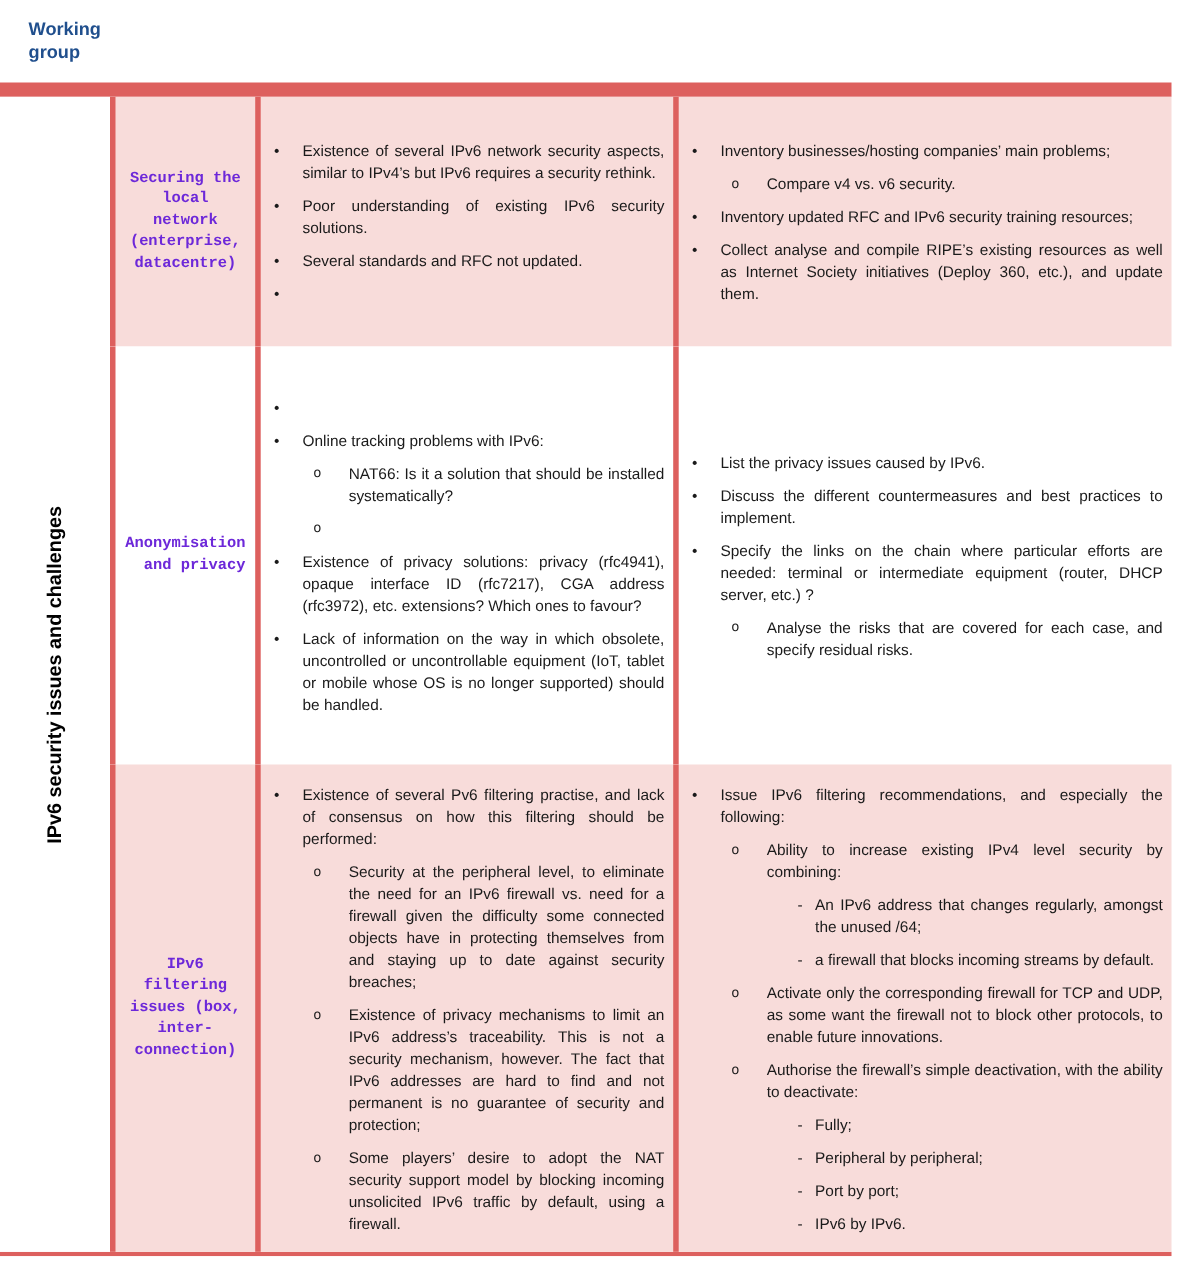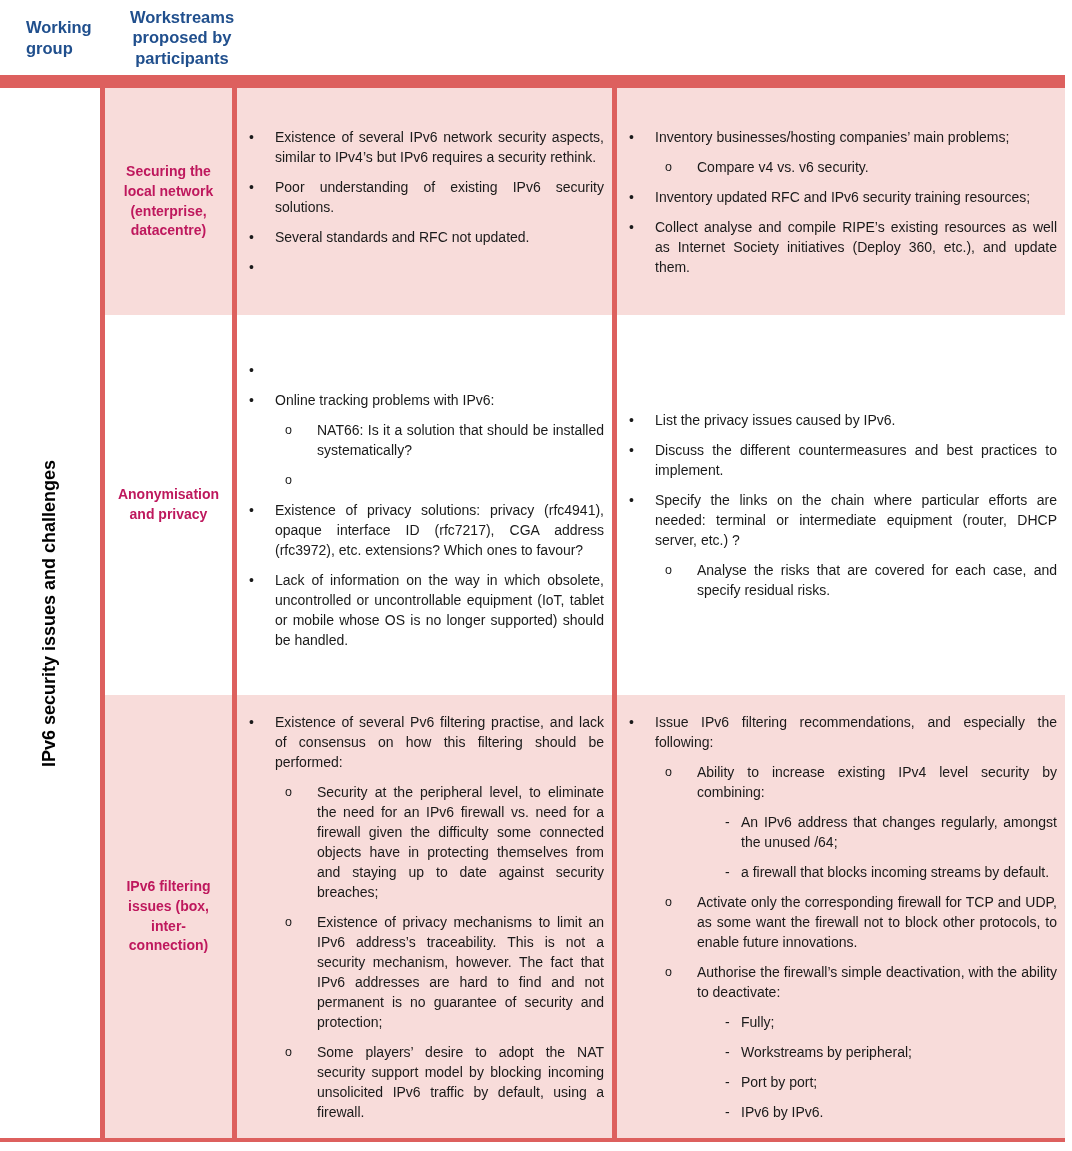--- a/index.html
+++ b/index.html
@@ -64,21 +64,22 @@
   .white{background:#ffffff;}
   .workshop-cell{
     display:flex;
     align-items:center;
     justify-content:center;
     text-align:center;
     font-weight:bold;
     font-size:14px;
     line-height:1.4;
     padding:16px 12px;
-    color:#be185d;
+    color:#6d28d9;
+    font-family:Liberation Mono, monospace;
   }
   .content-cell{
     display:flex;
     flex-direction:column;
     justify-content:center;
     padding:4px 8px 4px 0;
     font-size:14px;
     line-height:20px;
   }
 
@@ -90,21 +91,20 @@
   .l2{padding-left:48px;}  .l2 .marker{flex:0 0 32px;font-size:12.5px;}
   .l3{padding-left:108px;} .l3 .marker{flex:0 0 16px;}
 </style>
 </head>
 <body>
 
 <div class="doc-table">
 
   <div class="hdr">
     <div class="hdr-cell first">Working group</div>
-    <div class="hdr-cell">Workstreams proposed by participants</div>
   </div>
 
   <div class="redbar"></div>
 
   <div class="tbody">
 
     <div class="wg-cell">
       <span class="wg-label">IPv6 security issues and challenges</span>
     </div>
 
@@ -138,21 +138,21 @@
         <div class="li l1">
           <span class="marker">•</span>
           <span class="txt">Inventory updated RFC and IPv6 security training resources;</span>
         </div>
         <div class="li l1">
           <span class="marker">•</span>
           <span class="txt">Collect analyse and compile RIPE’s existing resources as well as Internet Society initiatives (Deploy 360, etc.), and update them.</span>
         </div>
       </div>
 
-    <div class="cell white workshop-cell" style="grid-column:2;grid-row:2;">Anonymisation and privacy</div>
+    <div class="cell white workshop-cell" style="grid-column:2;grid-row:2;text-align:right;">Anonymisation and privacy</div>
     <div class="cell white content-cell" style="grid-column:3;grid-row:2;">
         <div class="li l1">
           <span class="marker">•</span>
         </div>
         <div class="li l1">
           <span class="marker">•</span>
           <span class="txt">Online tracking problems with IPv6:</span>
         </div>
         <div class="li l2">
           <span class="marker">o</span>
@@ -232,21 +232,21 @@
         <div class="li l2">
           <span class="marker">o</span>
           <span class="txt">Authorise the firewall’s simple deactivation, with the ability to deactivate:</span>
         </div>
         <div class="li l3">
           <span class="marker">-</span>
           <span class="txt">Fully;</span>
         </div>
         <div class="li l3">
           <span class="marker">-</span>
-          <span class="txt">Workstreams by peripheral;</span>
+          <span class="txt">Peripheral by peripheral;</span>
         </div>
         <div class="li l3">
           <span class="marker">-</span>
           <span class="txt">Port by port;</span>
         </div>
         <div class="li l3">
           <span class="marker">-</span>
           <span class="txt">IPv6 by IPv6.</span>
         </div>
       </div>

